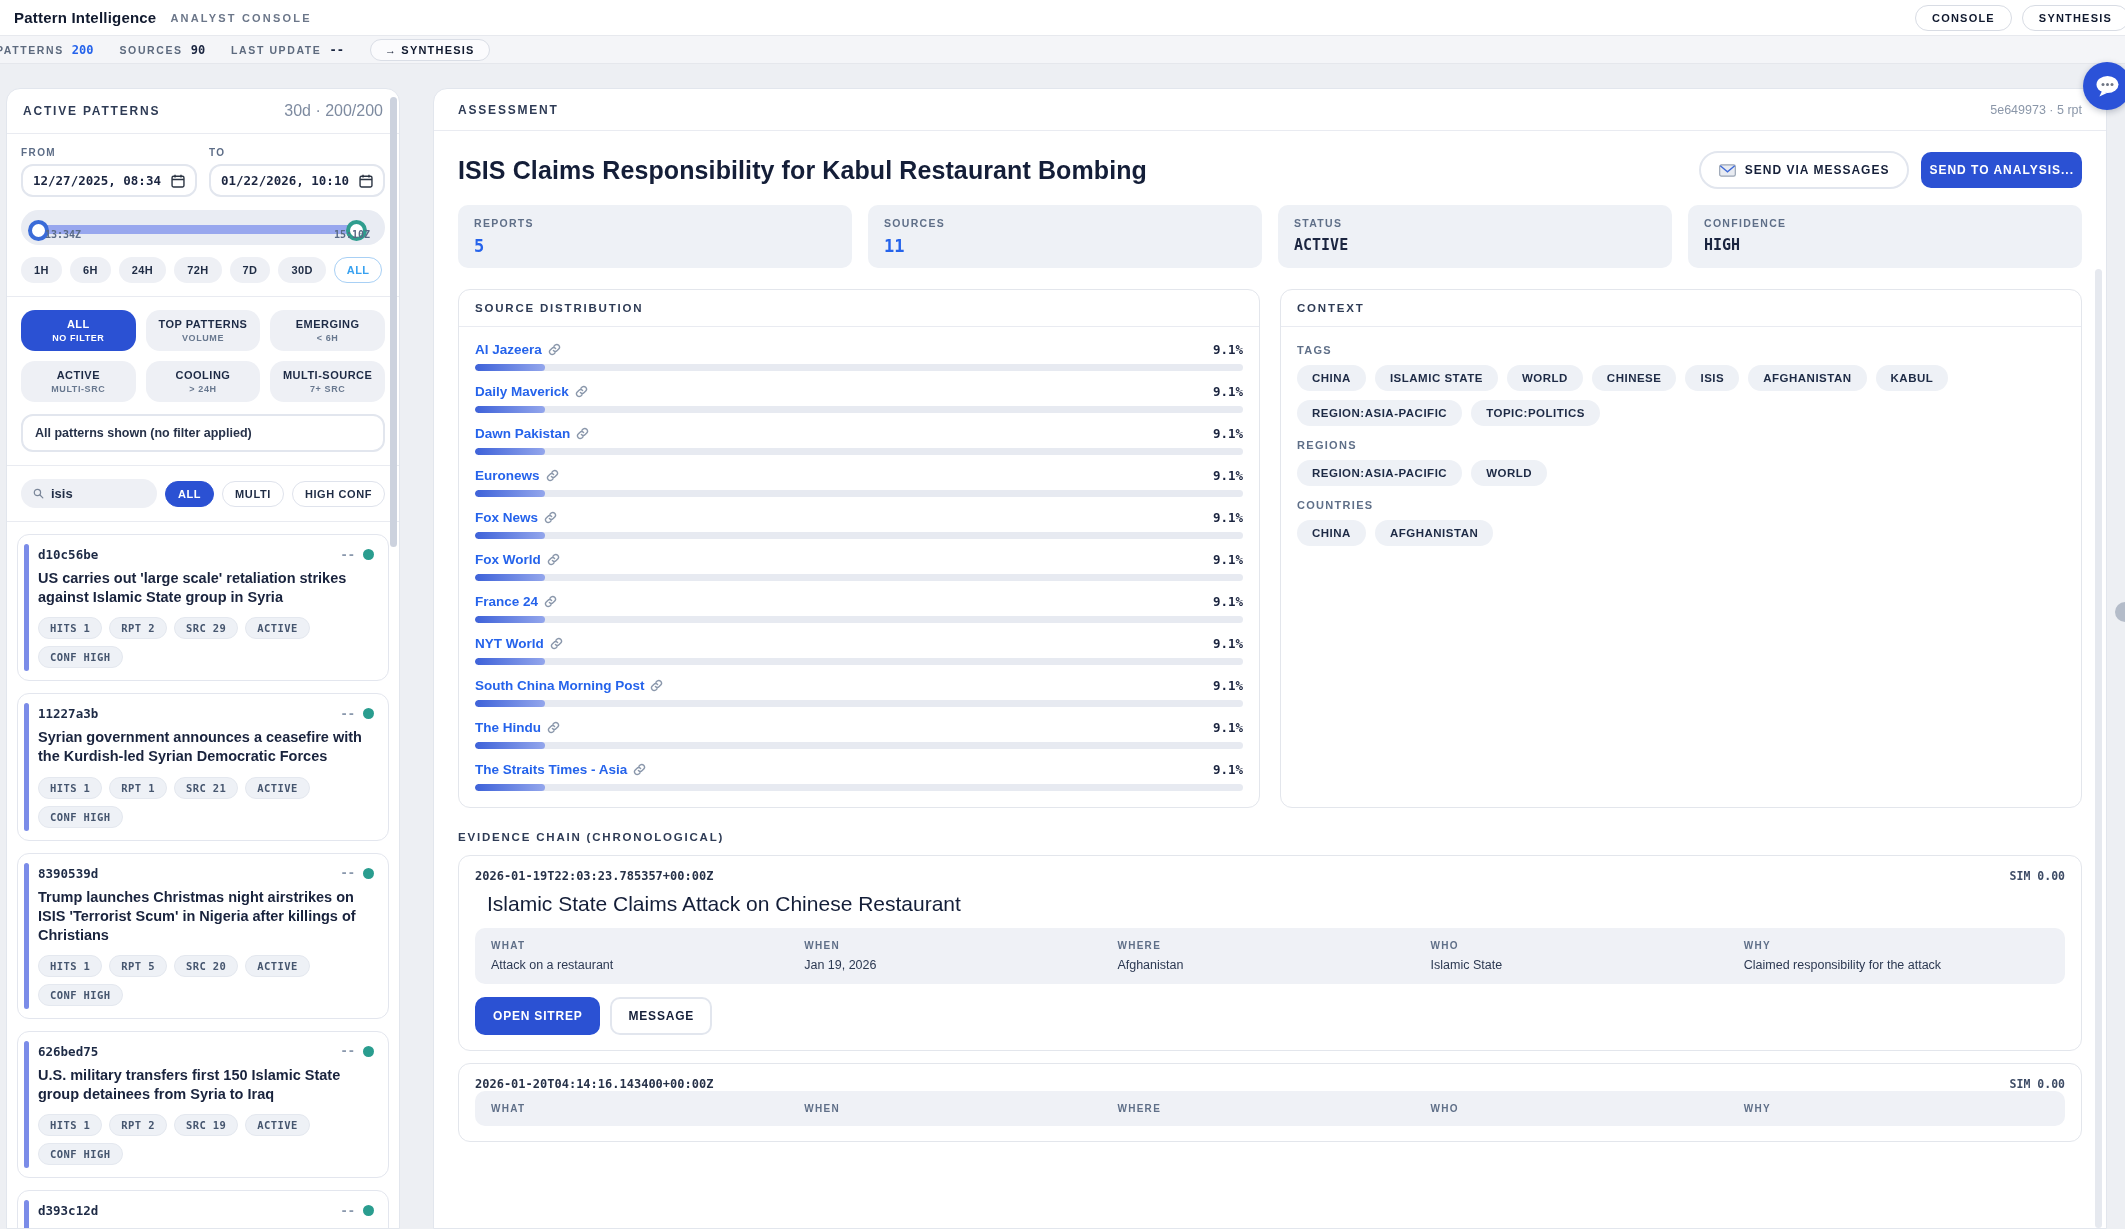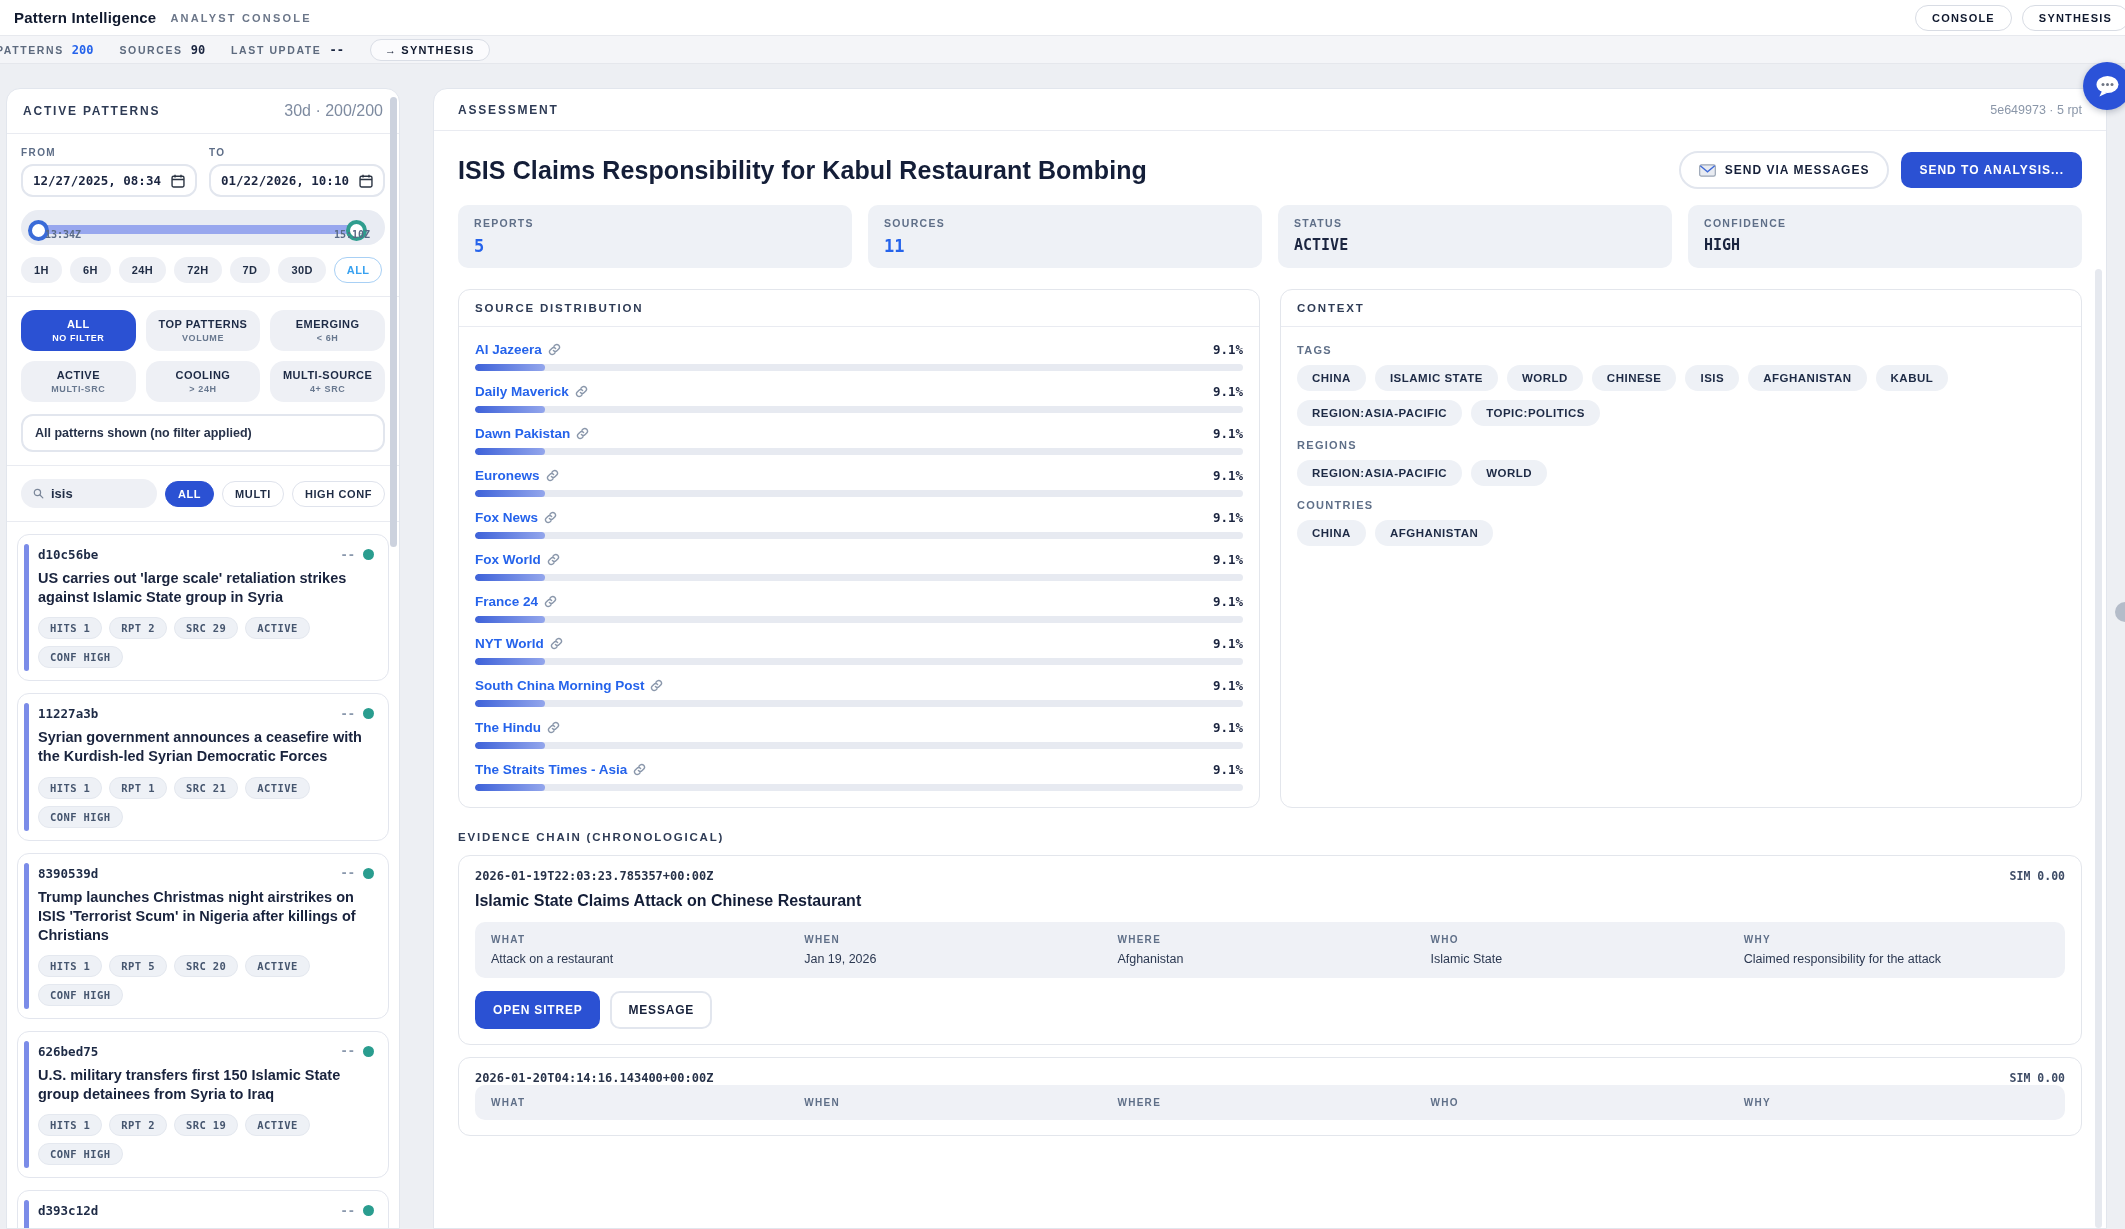--- a/index.html
+++ b/index.html
@@ -87,21 +87,21 @@
     border:1px solid #e2e6ed; border-radius:14px 14px 0 0; overflow:hidden; }
   .main-head { display:flex; justify-content:space-between; align-items:center; height:42px;
     padding:0 24px; border-bottom:1px solid #e9ebf1; }
   .main-sect-label { font-size:12px; font-weight:700; letter-spacing:1.8px; color:#2e3b55; }
   .main-meta { font-size:12.5px; color:#8b97a9; }
   .title-row { display:flex; justify-content:space-between; align-items:center; padding:20px 24px 10px; }
   .h1 { font-size:25px; font-weight:700; color:#141e38; letter-spacing:.1px; }
   .title-actions { display:flex; gap:12px; align-items:center; }
   .btn-msg { display:flex; align-items:center; gap:9px; background:#fff; border:2px solid #e2e6ee; border-radius:999px;
     padding:10px 18px; font-size:12px; font-weight:700; letter-spacing:1px; color:#16203a; cursor:pointer; }
-  .btn-primary { background:#2b51d3; border-radius:10px; padding:11px 18px; font-size:12px; font-weight:700;
+  .btn-primary { background:#2b51d3; border-radius:10px; padding:11px 8px; font-size:12px; font-weight:700;
     letter-spacing:1px; color:#fff; cursor:pointer; white-space:nowrap; }
   .stats-row { display:flex; gap:16px; padding:6px 24px 0; }
   .stat-card { flex:1; background:#eef1f6; border-radius:10px; padding:12px 16px; }
   .stat-label { font-size:10.5px; font-weight:700; letter-spacing:1.3px; color:#5f6f88; }
   .stat-val { font-family:"DejaVu Sans Mono", monospace; font-size:15px; font-weight:700; color:#1b2540; margin-top:7px; }
   .stat-card.blue .stat-val { color:#2563eb; font-size:17px; }
   .stats-row.second { margin-top:15px; }
   .stats-row.second .stat-val { font-size:12.5px; }
 
   .panels { display:flex; gap:20px; align-items:stretch; padding:0 24px; margin-top:21px; }
@@ -119,21 +119,21 @@
   .tag-wrap { display:flex; flex-wrap:wrap; gap:9px; }
   .tag { background:#eef1f6; border-radius:999px; padding:7px 15px; font-size:11.5px; font-weight:700;
     letter-spacing:.5px; color:#1d2a45; white-space:nowrap; }
 
   .evi-title { padding:0 24px; margin-top:23px; font-size:11.5px; font-weight:700; letter-spacing:1.8px; color:#2e3b55; }
   .evi-list { padding:0 24px; }
   .evi-entry { border:1px solid #e3e6ec; border-radius:12px; margin-top:12px; padding:13px 16px 15px; }
   .evi-head { display:flex; justify-content:space-between; align-items:center; }
   .evi-ts { font-family:"DejaVu Sans Mono", monospace; font-size:12px; font-weight:700; color:#273249; }
   .evi-sim { font-family:"DejaVu Sans Mono", monospace; font-size:11.5px; font-weight:700; color:#3e4c66; }
-  .evi-name { font-size:16px; font-weight:700; color:#141e38; margin:9px 0 12px; }
+  .evi-name { font-size:21px; font-weight:400; color:#141e38; margin:9px 12px 12px; }
   .evi-fields { display:grid; grid-template-columns:repeat(5,1fr); gap:8px; background:#eff1f6; border-radius:10px; padding:12px 16px; }
   .evi-f-label { font-size:10px; font-weight:700; letter-spacing:1.3px; color:#5f6f88; }
   .evi-f-val { font-size:12.5px; color:#2c3952; margin-top:7px; }
   .evi-btns { display:flex; gap:10px; margin-top:13px; }
   .evi-btn { border-radius:10px; padding:10px 16px; font-size:12px; font-weight:700; letter-spacing:.8px; cursor:pointer;
     background:#fff; border:2px solid #e2e6ee; color:#16203a; }
   .evi-btn.primary { background:#2b51d3; border-color:#2b51d3; color:#fff; }
 
   
   .fab { position:absolute; top:62px; right:-6px; width:48px; height:48px; border-radius:50%;
@@ -256,21 +256,21 @@
             <div class="f2">MULTI-SRC</div>
           </div>
 
           <div class="filter-chip">
             <div class="f1">COOLING</div>
             <div class="f2">&gt; 24H</div>
           </div>
 
           <div class="filter-chip">
             <div class="f1">MULTI-SOURCE</div>
-            <div class="f2">4+ SRC</div>
+            <div class="f2">7+ SRC</div>
           </div>
         </div>
       <div class="filter-status">All patterns shown (no filter applied)</div>
     </div>
 
     <div class="sect search-row">
       <div class="search-box">
         <svg width="13" height="13" viewBox="0 0 16 16">
             <circle cx="6.5" cy="6.5" r="4.6" fill="none" stroke="#7a8699" stroke-width="1.8"></circle>
             <path d="M10.2 10.2L14.4 14.4" stroke="#7a8699" stroke-width="1.8" stroke-linecap="round"></path>

